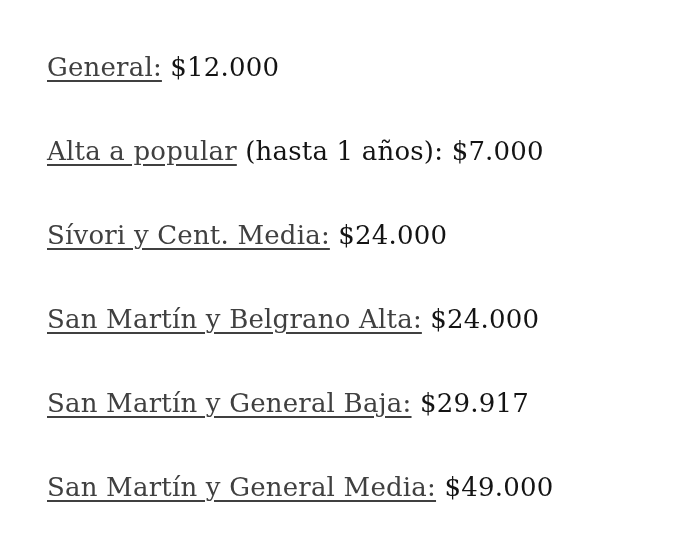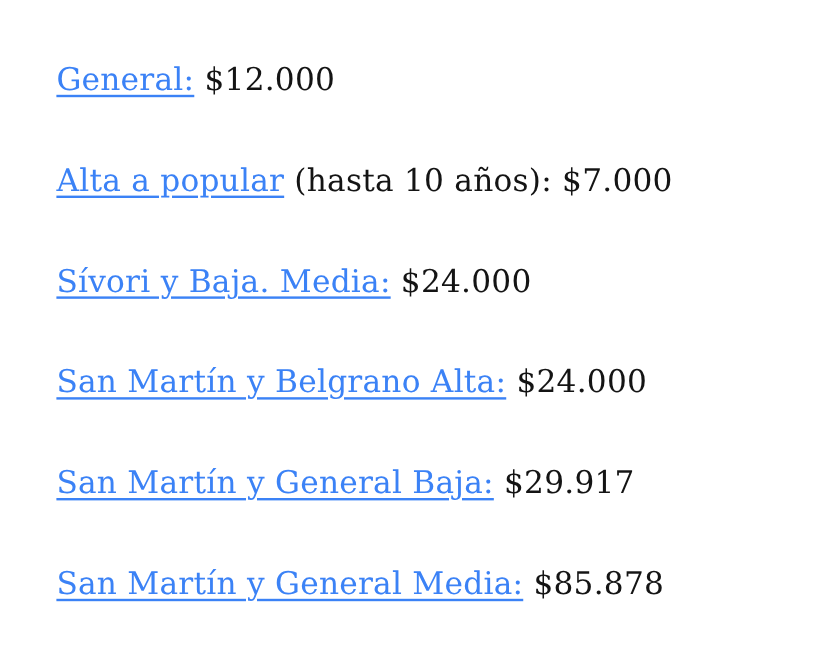--- a/index.html
+++ b/index.html
@@ -19,41 +19,41 @@
     color: #141414;
   }
   .price-line {
     margin: 0 0 49px 0;
     font-size: 26px;
     line-height: 35px;
     white-space: nowrap;
     letter-spacing: 0.2px;
   }
   .category-link {
-    color: #3b82f6;
+    color: #404040;
     text-decoration: underline;
     text-decoration-thickness: 2px;
     text-underline-offset: 4px;
     cursor: pointer;
   }
   .price-text {
     color: #141414;
     text-decoration: none;
   }
 </style>
 </head>
 <body>
 
 <div class="content">
 
   <p class="price-line"><a class="category-link">General:</a><span class="price-text"> $12.000</span></p>
 
-  <p class="price-line"><a class="category-link">Alta a popular</a><span class="price-text"> (hasta 10 años): $7.000</span></p>
+  <p class="price-line"><a class="category-link">Alta a popular</a><span class="price-text"> (hasta 1 años): $7.000</span></p>
 
-  <p class="price-line"><a class="category-link">Sívori y Baja. Media:</a><span class="price-text"> $24.000</span></p>
+  <p class="price-line"><a class="category-link">Sívori y Cent. Media:</a><span class="price-text"> $24.000</span></p>
 
   <p class="price-line"><a class="category-link">San Martín y Belgrano Alta:</a><span class="price-text"> $24.000</span></p>
 
   <p class="price-line"><a class="category-link">San Martín y General Baja:</a><span class="price-text"> $29.917</span></p>
 
-  <p class="price-line"><a class="category-link">San Martín y General Media:</a><span class="price-text"> $85.878</span></p>
+  <p class="price-line"><a class="category-link">San Martín y General Media:</a><span class="price-text"> $49.000</span></p>
 
 </div>
 
 </body></html>

